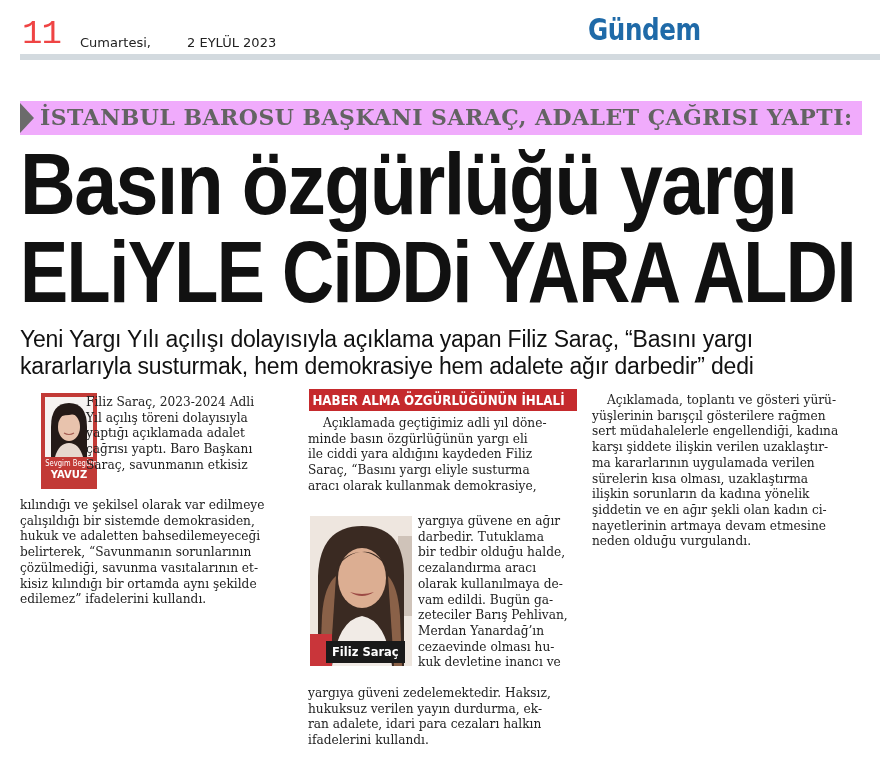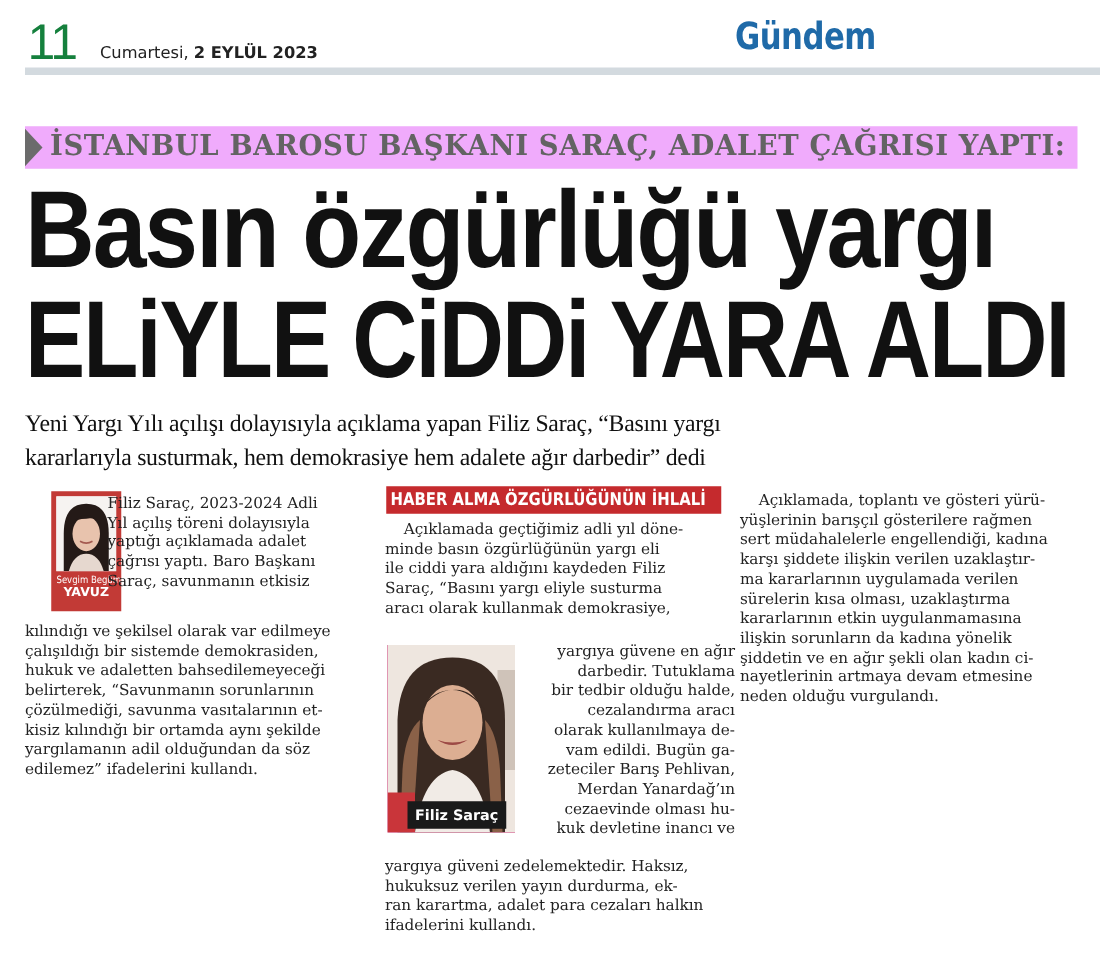--- a/index.html
+++ b/index.html
@@ -1,34 +1,34 @@
 <!DOCTYPE html>
 <html><head>
 <meta charset="utf-8">
 <style>
   html, body { margin: 0; padding: 0; background: #ffffff; }
   body { width: 880px; height: 773px; position: relative; overflow: hidden; font-family: "DejaVu Serif", serif; color: #1a1a1a; }
 
   .header { position: absolute; left: 0; top: 0; width: 880px; height: 62px; }
-  .page-num { position: absolute; left: 22px; top: 14px; font-family: Liberation Sans, sans-serif; font-size: 40px; line-height: 40px; color: #15803d; letter-spacing: -1px; }
+  .page-num { position: absolute; left: 22px; top: 14px; font-family: Liberation Mono, monospace; font-size: 34px; line-height: 40px; color: #ef4444; letter-spacing: -1px; }
   .date { position: absolute; left: 80px; top: 35px; font-family: "DejaVu Sans", sans-serif; font-size: 13px; color: #222; }
-  .date b { font-weight: bold; }
+  .date b { font-weight: normal; margin-left: 32px; }
   .section { position: absolute; left: 588px; top: 12px; font-family: "DejaVu Sans", sans-serif; font-weight: bold; font-size: 30px; color: #1f6aa8; letter-spacing: -0.5px; transform: scaleX(0.82); transform-origin: left top; }
   .header-rule { position: absolute; left: 20px; top: 54px; width: 860px; height: 6px; background: #d3dadf; }
 
   .kicker { position: absolute; left: 20px; top: 101px; width: 842px; height: 34px; background: #f0abfc; }
   .kicker-arrow { position: absolute; left: 0; top: 2px; width: 0; height: 0; border-top: 15px solid transparent; border-bottom: 15px solid transparent; border-left: 14px solid #6b6b6b; }
   .kicker-text { position: absolute; left: 20px; top: 2px; font-family: "DejaVu Serif", serif; font-weight: bold; font-size: 23px; color: #636363; white-space: nowrap; letter-spacing: 0.5px; transform: scaleX(0.955); transform-origin: left top; }
 
   .headline { position: absolute; left: 20px; top: 142px; width: 845px; font-family: "Liberation Sans", sans-serif; font-weight: bold; color: #111; }
   .hl1, .hl2 { display: block; white-space: nowrap; font-size: 92px; line-height: 88px; transform-origin: left top; letter-spacing: -2px; }
   .hl1 { transform: scaleX(0.84) scaleY(0.95); }
   .hl2 { transform: scaleX(0.785) scaleY(0.95); }
 
-  .deck { position: absolute; left: 20px; top: 326px; width: 850px; font-family: Liberation Serif, serif; font-size: 19px; line-height: 27px; color: #111; letter-spacing: -0.2px; }
+  .deck { position: absolute; left: 20px; top: 326px; width: 850px; font-family: Liberation Sans, sans-serif; font-size: 23px; line-height: 27px; color: #111; letter-spacing: -0.2px; }
   .deck span { display: block; white-space: nowrap; }
 
   .col { position: absolute; font-family: "DejaVu Serif", serif; font-size: 12.2px; line-height: 15.7px; color: #222; }
 
   .line { display: block; white-space: nowrap; }
   .indent { padding-left: 15px; }
 
   .author-box { position: absolute; left: 21px; top: 393px; width: 56px; height: 96px; background: #c23a36; margin-left: 20px; }
   .author-photo { position: absolute; left: 4px; top: 4px; width: 48px; height: 60px; background: #fafafa; overflow: hidden; }
   .author-name { position: absolute; left: 0; top: 66px; width: 56px; text-align: center; font-family: "DejaVu Sans", sans-serif; color: #fff; }
@@ -37,21 +37,21 @@
 
   .col1-wrap { position: absolute; left: 86px; top: 395px; width: 210px; }
   .col1-full { position: absolute; left: 20px; top: 498px; width: 275px; }
 
   .subhead { position: absolute; left: 309px; top: 389px; width: 268px; height: 22px; background: #c52a2d; color: #fff; font-family: "DejaVu Sans", sans-serif; font-weight: bold; font-size: 14px; line-height: 22px; white-space: nowrap; }
   .subhead span { display: inline-block; padding-left: 4px; transform: scaleX(0.85); transform-origin: left center; }
 
   .col2-top { position: absolute; left: 308px; top: 416px; width: 275px; }
   .photo2 { position: absolute; left: 310px; top: 516px; width: 102px; height: 150px; background: #be185d; overflow: hidden; }
   .photo2-caption { position: absolute; left: 16px; top: 125px; height: 22px; padding: 0 6px; background: #1a1a1a; color: #fff; font-family: "DejaVu Sans", sans-serif; font-weight: bold; font-size: 11.5px; line-height: 22px; white-space: nowrap; }
-  .col2-wrap { position: absolute; left: 418px; top: 514px; width: 170px; text-align: right; }
+  .col2-wrap { position: absolute; left: 418px; top: 514px; width: 170px; }
   .col2-full { position: absolute; left: 308px; top: 686px; width: 275px; }
 
   .col3-body { position: absolute; left: 592px; top: 393px; width: 285px; }
 </style>
 </head>
 <body>
 
 <div class="header">
   <div class="page-num">11</div>
   <div class="date">
@@ -101,21 +101,20 @@
   <span class="line">çağrısı yaptı. Baro Başkanı</span>
   <span class="line">Saraç, savunmanın etkisiz</span>
 </div>
 <div class="col col1-full">
   <span class="line">kılındığı ve şekilsel olarak var edilmeye</span>
   <span class="line">çalışıldığı bir sistemde demokrasiden,</span>
   <span class="line">hukuk ve adaletten bahsedilemeyeceği</span>
   <span class="line">belirterek, “Savunmanın sorunlarının</span>
   <span class="line">çözülmediği, savunma vasıtalarının et-</span>
   <span class="line">kisiz kılındığı bir ortamda aynı şekilde</span>
-  <span class="line">yargılamanın adil olduğundan da söz</span>
   <span class="line">edilemez” ifadelerini kullandı.</span>
 </div>
 
 <div class="subhead">
   <span>HABER ALMA ÖZGÜRLÜĞÜNÜN İHLALİ</span>
 </div>
 <div class="col col2-top">
   <span class="line indent">Açıklamada geçtiğimiz adli yıl döne-</span>
   <span class="line">minde basın özgürlüğünün yargı eli</span>
   <span class="line">ile ciddi yara aldığını kaydeden Filiz</span>
@@ -147,29 +146,28 @@
   <span class="line">olarak kullanılmaya de-</span>
   <span class="line">vam edildi. Bugün ga-</span>
   <span class="line">zeteciler Barış Pehlivan,</span>
   <span class="line">Merdan Yanardağ’ın</span>
   <span class="line">cezaevinde olması hu-</span>
   <span class="line">kuk devletine inancı ve</span>
 </div>
 <div class="col col2-full">
   <span class="line">yargıya güveni zedelemektedir. Haksız,</span>
   <span class="line">hukuksuz verilen yayın durdurma, ek-</span>
-  <span class="line">ran karartma, adalet para cezaları halkın</span>
+  <span class="line">ran adalete, idari para cezaları halkın</span>
   <span class="line">ifadelerini kullandı.</span>
 </div>
 
 <div class="col col3-body">
   <span class="line indent">Açıklamada, toplantı ve gösteri yürü-</span>
   <span class="line">yüşlerinin barışçıl gösterilere rağmen</span>
   <span class="line">sert müdahalelerle engellendiği, kadına</span>
   <span class="line">karşı şiddete ilişkin verilen uzaklaştır-</span>
   <span class="line">ma kararlarının uygulamada verilen</span>
   <span class="line">sürelerin kısa olması, uzaklaştırma</span>
-  <span class="line">kararlarının etkin uygulanmamasına</span>
   <span class="line">ilişkin sorunların da kadına yönelik</span>
   <span class="line">şiddetin ve en ağır şekli olan kadın ci-</span>
   <span class="line">nayetlerinin artmaya devam etmesine</span>
   <span class="line">neden olduğu vurgulandı.</span>
 </div>
 
 </body></html>

